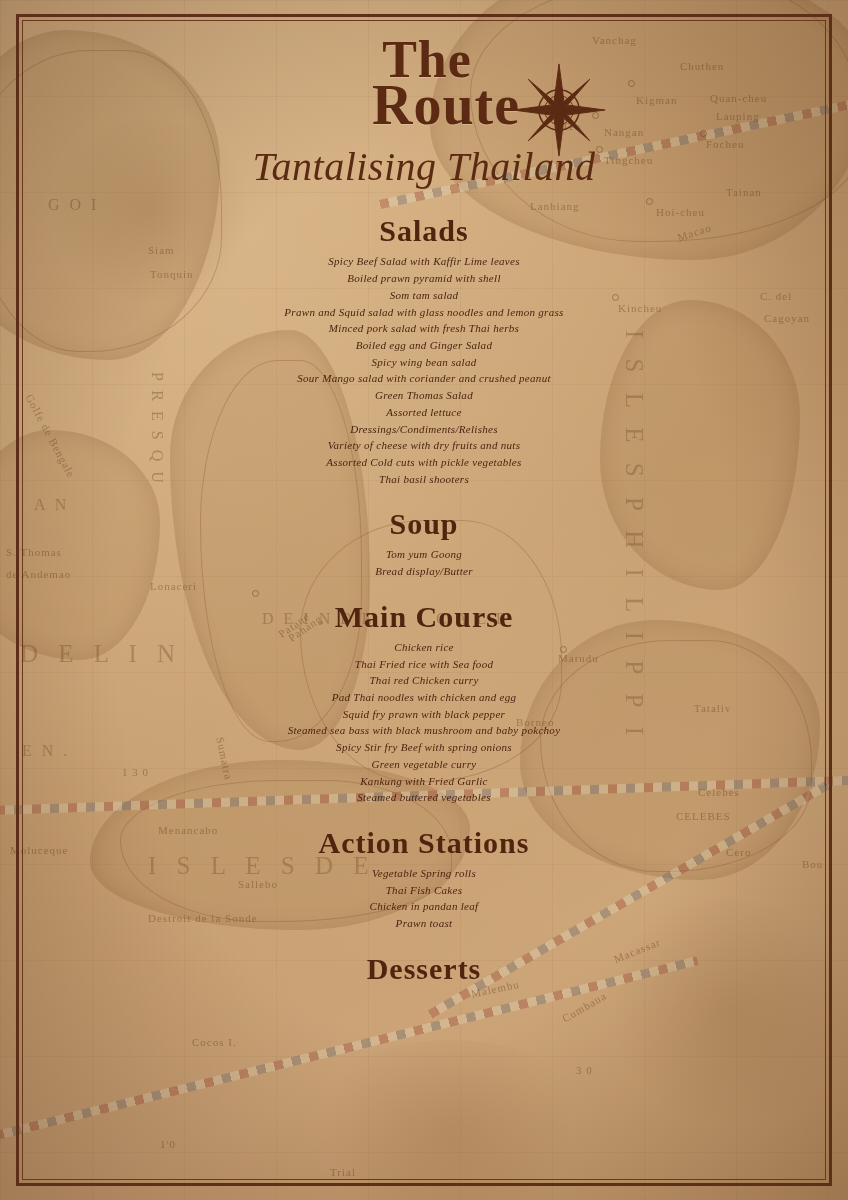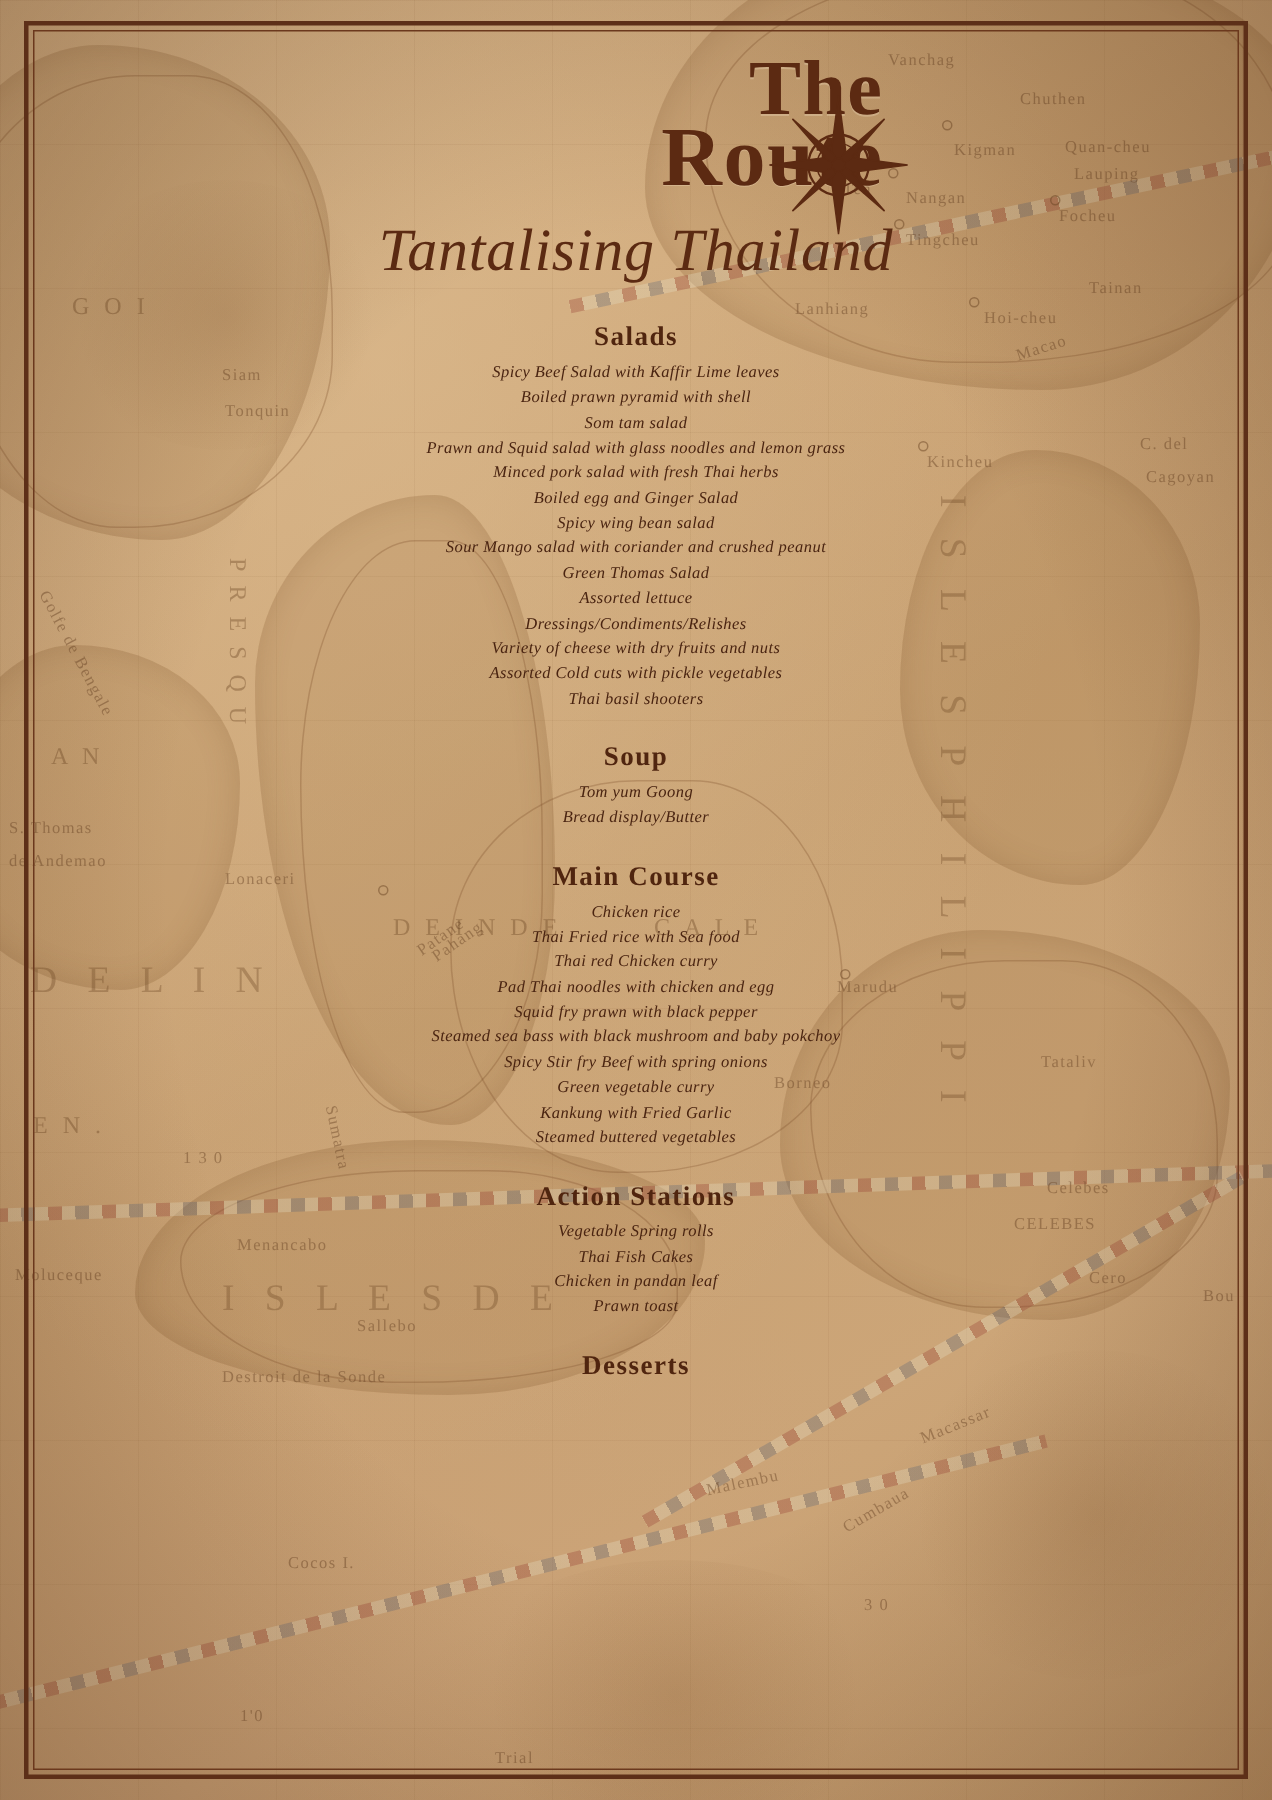--- a/index.html
+++ b/index.html
@@ -126,21 +126,21 @@
     position: absolute;
     inset: 0;
     text-align: center;
     color: #4a2310;
   }
 
   .logo {
     margin-top: 36px;
     position: relative;
     display: inline-block;
-    text-align: right;
+    text-align: center;
     width: 330px;
   }
   .logo-line {
     font-family: "Liberation Serif", serif;
     font-weight: bold;
     color: #5c2a12;
     line-height: 0.92;
     text-shadow: 0 1px 0 rgba(255,240,215,0.25);
   }
   .logo-the {
@@ -178,21 +178,21 @@
     letter-spacing: 0.5px;
   }
 
   .sections {
     margin-top: 24px;
   }
   .section { margin-bottom: 20px; }
   .section-title {
     font-family: "Liberation Serif", serif;
     font-weight: bold;
-    font-size: 18px;
+    font-size: 30px;
     letter-spacing: 1px;
     color: #50250f;
     margin-bottom: 5px;
   }
   .item {
     font-family: "Liberation Serif", serif;
     font-style: italic;
     font-size: 11px;
     line-height: 1.52;
     color: #4a2411;

